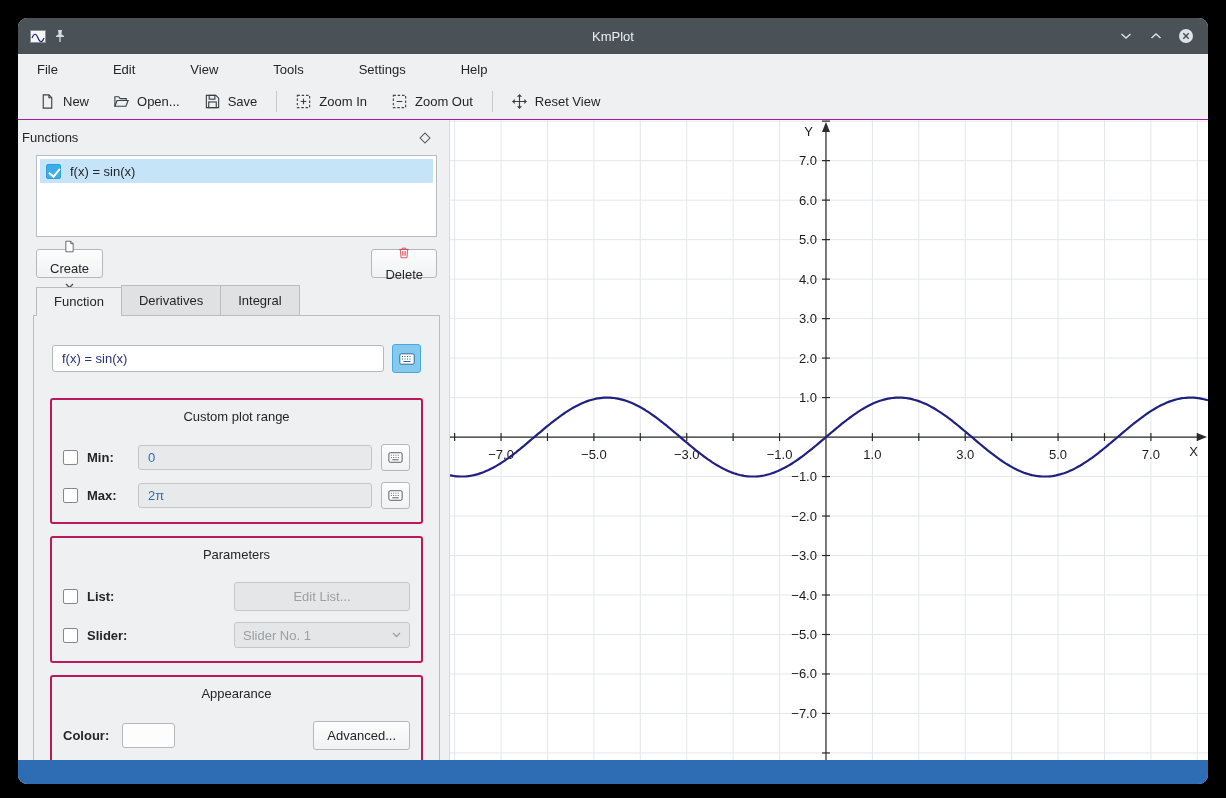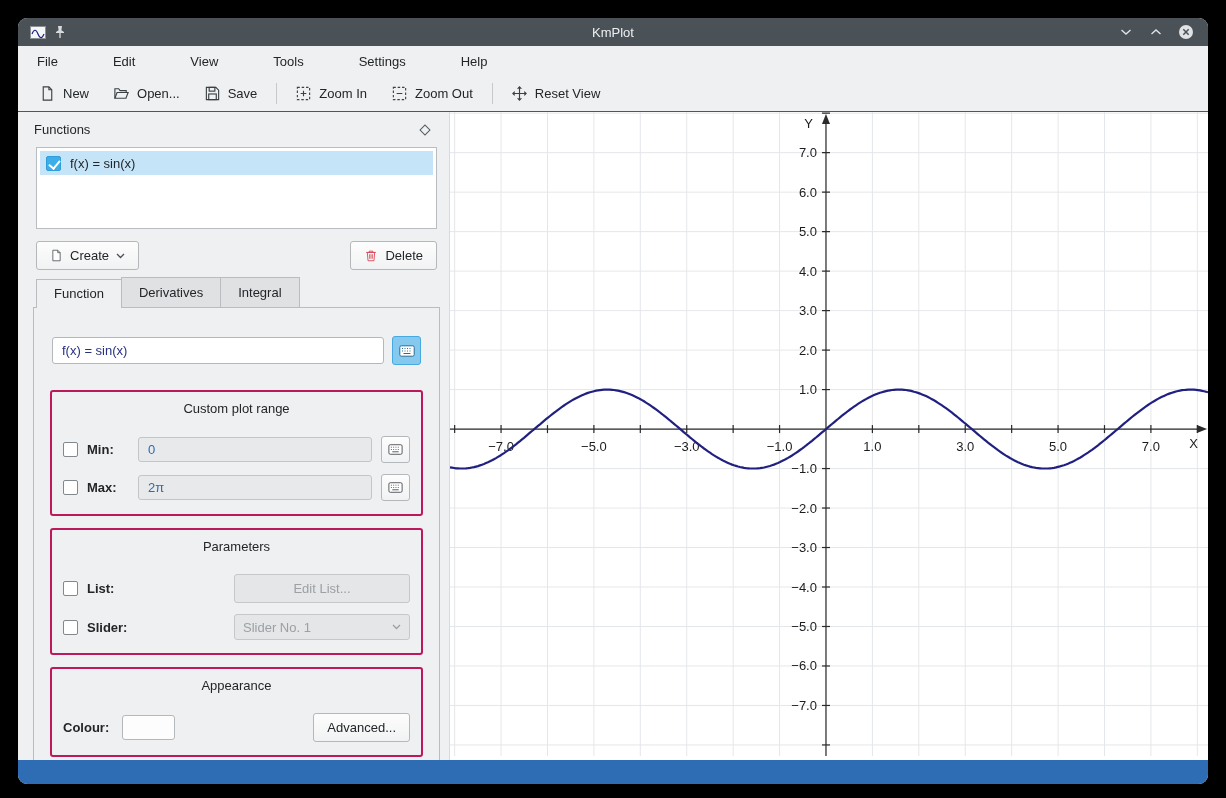--- a/index.html
+++ b/index.html
@@ -2,21 +2,21 @@
 <html><head>
 <meta charset="utf-8">
 <style>
   * { margin:0; padding:0; box-sizing:border-box; }
   html,body { width:1226px; height:798px; background:#000; font-family:"Liberation Sans","DejaVu Sans",sans-serif; }
   .screen { position:relative; width:1226px; height:798px; background:#000; }
   .window { position:absolute; left:18px; top:18px; width:1190px; height:766px;
             border-radius:9px; overflow:hidden; background:#eff0f1; display:flex; flex-direction:column; }
 
   
-  .titlebar { height:28px; background:#4a5157; display:flex; align-items:center; position:relative; flex:0 0 auto; }
+  .titlebar { height:36px; background:#4a5157; display:flex; align-items:center; position:relative; flex:0 0 auto; }
   .tb-left { display:flex; align-items:center; gap:8px; padding-left:12px; }
   .tb-title { position:absolute; left:0; right:0; text-align:center; color:#eceff1; font-size:13px; pointer-events:none; }
   .tb-right { margin-left:auto; display:flex; align-items:center; gap:10px; padding-right:12px; }
   .tb-btn { width:20px; height:20px; display:flex; align-items:center; justify-content:center; cursor:default; }
 
   
   .menubar { height:30px; display:flex; align-items:center; padding-left:10px; background:#eff0f1; flex:0 0 auto;gap:32px; }
   .menu-item { font-size:13px; color:#232629; padding:5px 9px; margin-right:5px; border-radius:3px; }
 
   
@@ -24,38 +24,38 @@
              border-bottom:1px solid #a21caf; flex:0 0 auto; }
   .tool-btn { display:flex; align-items:center; gap:7px; font-size:13px; color:#232629; padding:5px 9px; margin-right:6px; border-radius:3px; }
   .tool-sep { width:1px; height:21px; background:#c6c9cc; margin:0 9px 0 4px; }
 
   
   .content { flex:1 1 auto; display:flex; min-height:0; }
   .dock { width:432px; flex:0 0 auto; background:#eff0f1; border-right:1px solid #d8dadc; overflow:hidden; }
   .plotwrap { flex:1 1 auto; background:#ffffff; position:relative; overflow:hidden; }
 
   
-  .dock-header { display:flex; align-items:center; justify-content:space-between; padding:10px 16px 6px 16px; }
+  .dock-header { display:flex; align-items:center; justify-content:space-between; padding:10px 16px 6px 4px; }
   .dock-title { font-size:13px; color:#232629; }
   .float-icon { width:8px; height:8px; border:1px solid #565c61; transform:rotate(45deg); margin-right:4px; }
 
   .func-list { margin:4px 12px 0 18px; height:82px; background:#fff; border:1px solid #b9bdc1; padding:3px; }
   .func-row { height:24px; display:flex; align-items:center; gap:9px; padding-left:6px; }
   .func-row.selected { background:#c6e4f8; }
   .func-row-label { font-size:13px; color:#232629; }
 
   .cb { width:15px; height:15px; border:1px solid #83888c; border-radius:2px; background:#fff; flex:0 0 auto; position:relative; }
   .cb.checked { background:#3daee9; border-color:#2f9dd8; }
   .cb.checked::after { content:""; position:absolute; left:4px; top:1px; width:5px; height:9px;
                        border:solid #fff; border-width:0 2px 2px 0; transform:rotate(40deg); }
 
   .btn-row { margin:12px 12px 0 18px; display:flex; justify-content:space-between; }
   .btn { display:inline-flex; align-items:center; justify-content:center; gap:7px; height:29px; padding:0 13px;
          background:linear-gradient(#fdfdfd,#f1f2f3); border:1px solid #b4b8bb; border-radius:3px;
-         font-size:13px; color:#232629; }
+         font-size:13px; color:#232629;flex-direction:column; }
   .btn.disabled { background:#e4e6e7; color:#9ca0a4; border-color:#c5c8ca; }
 
   .tabs { margin:7px 0 0 18px; display:flex; align-items:flex-end; position:relative; z-index:2; }
   .tab { height:30px; padding:0 17px; display:flex; align-items:center; font-size:13px; color:#232629;
          background:#dfe1e3; border:1px solid #b9bdc1; border-bottom:none; margin-right:-1px; }
   .tab.active { background:#eff0f1; height:28px; position:relative; }
   .tab.active::after { content:""; position:absolute; left:0; right:0; bottom:-1px; height:2px; background:#eff0f1; }
 
   .tab-frame { margin:0 9px 0 15px; border:1px solid #b9bdc1; background:#eff0f1; padding:15px 16px 14px; position:relative; z-index:1; }
 

